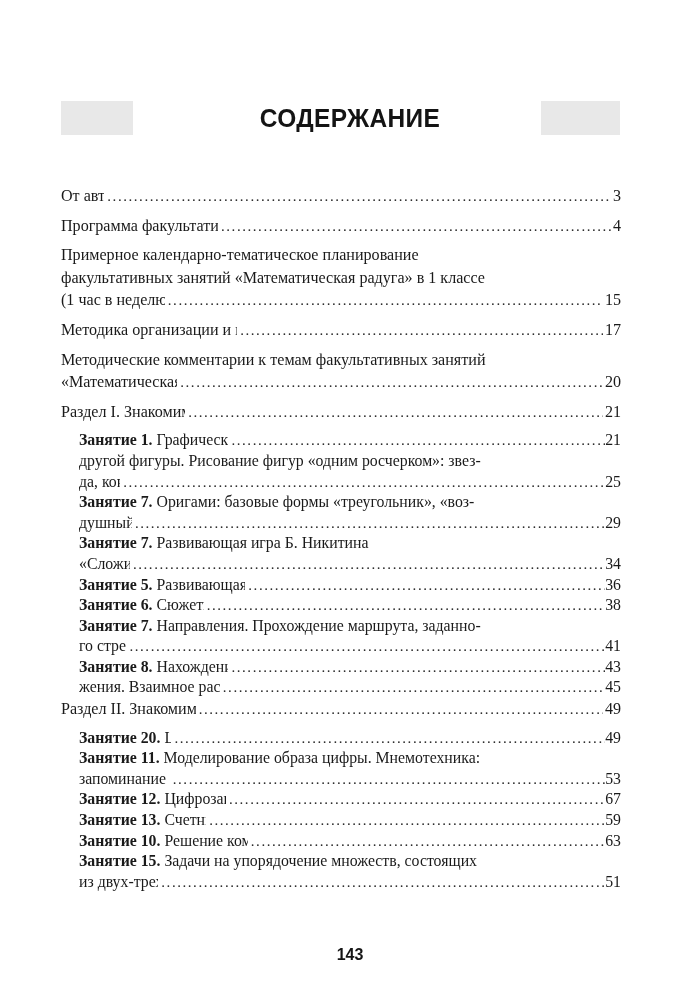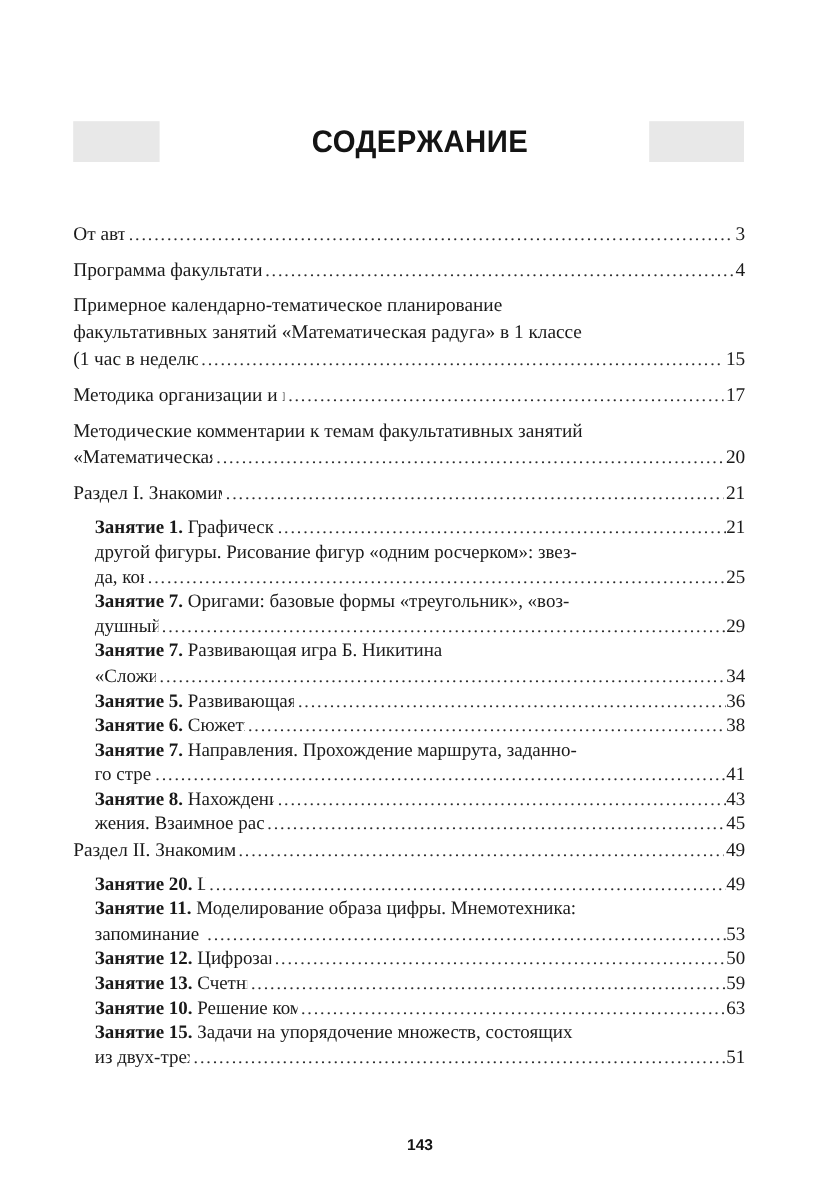--- a/index.html
+++ b/index.html
@@ -124,21 +124,21 @@
 
   
   .footer-pageno {
     position: absolute;
     left: 0;
     top: 946px;
     width: 700px;
     text-align: center;
     font-family: "Liberation Sans", "DejaVu Sans", sans-serif;
     font-weight: bold;
-    font-size: 13px;
+    font-size: 16px;
     color: #141414;
   }
 </style>
 </head>
 <body>
 
 <div class="page">
 
   <div class="header">
     <div class="header-box left"></div>
@@ -294,21 +294,21 @@
         <div class="line">
           <span class="txt">запоминание образа цифры </span>
           <span class="leader"></span>
           <span class="pageno">53</span>
         </div>
       </div>
       <div class="entry level2">
         <div class="line">
           <span class="txt"><span class="lesson-label">Занятие 12.</span> Цифрозавры. Математическое домино </span>
           <span class="leader"></span>
-          <span class="pageno">50</span>
+          <span class="pageno">67</span>
         </div>
       </div>
       <div class="entry level2">
         <div class="line">
           <span class="txt"><span class="lesson-label">Занятие 13.</span> Счетные палочки Кюизинера </span>
           <span class="leader"></span>
           <span class="pageno">59</span>
         </div>
       </div>
       <div class="entry level2">

